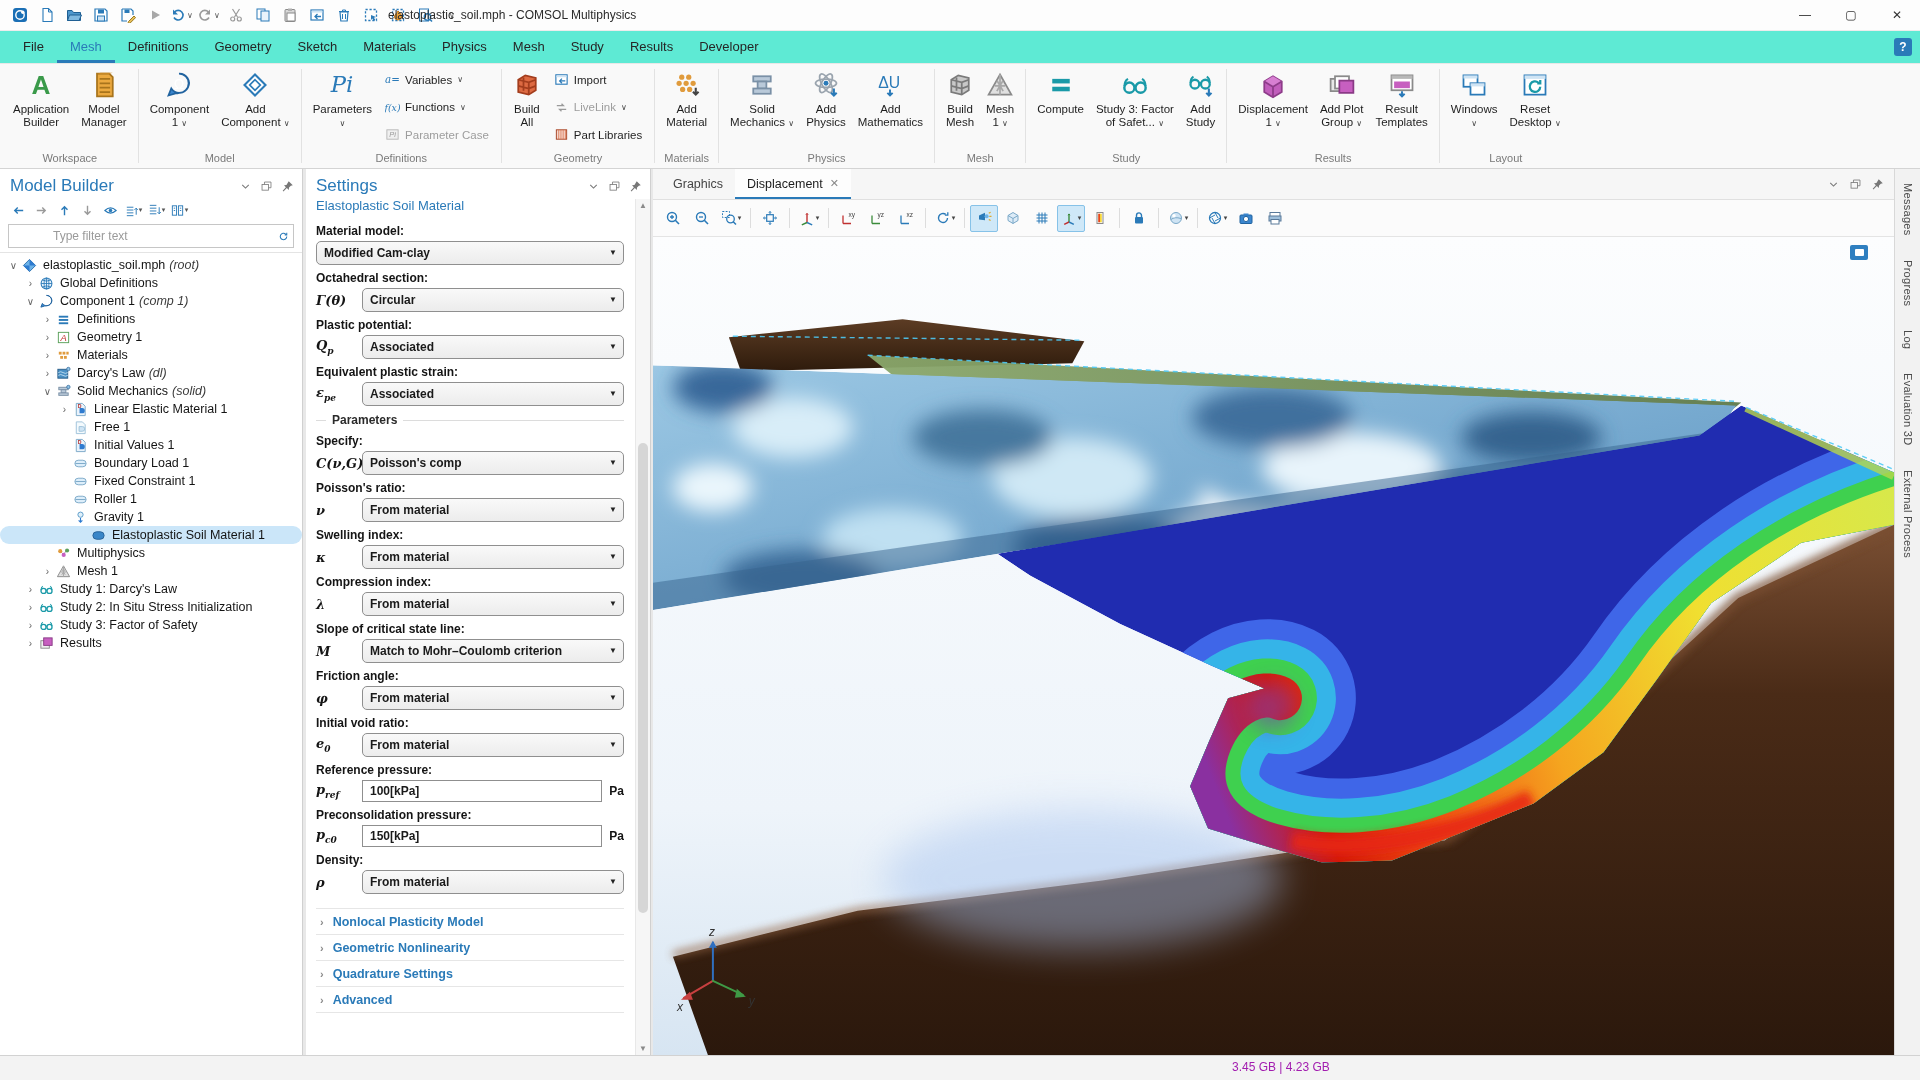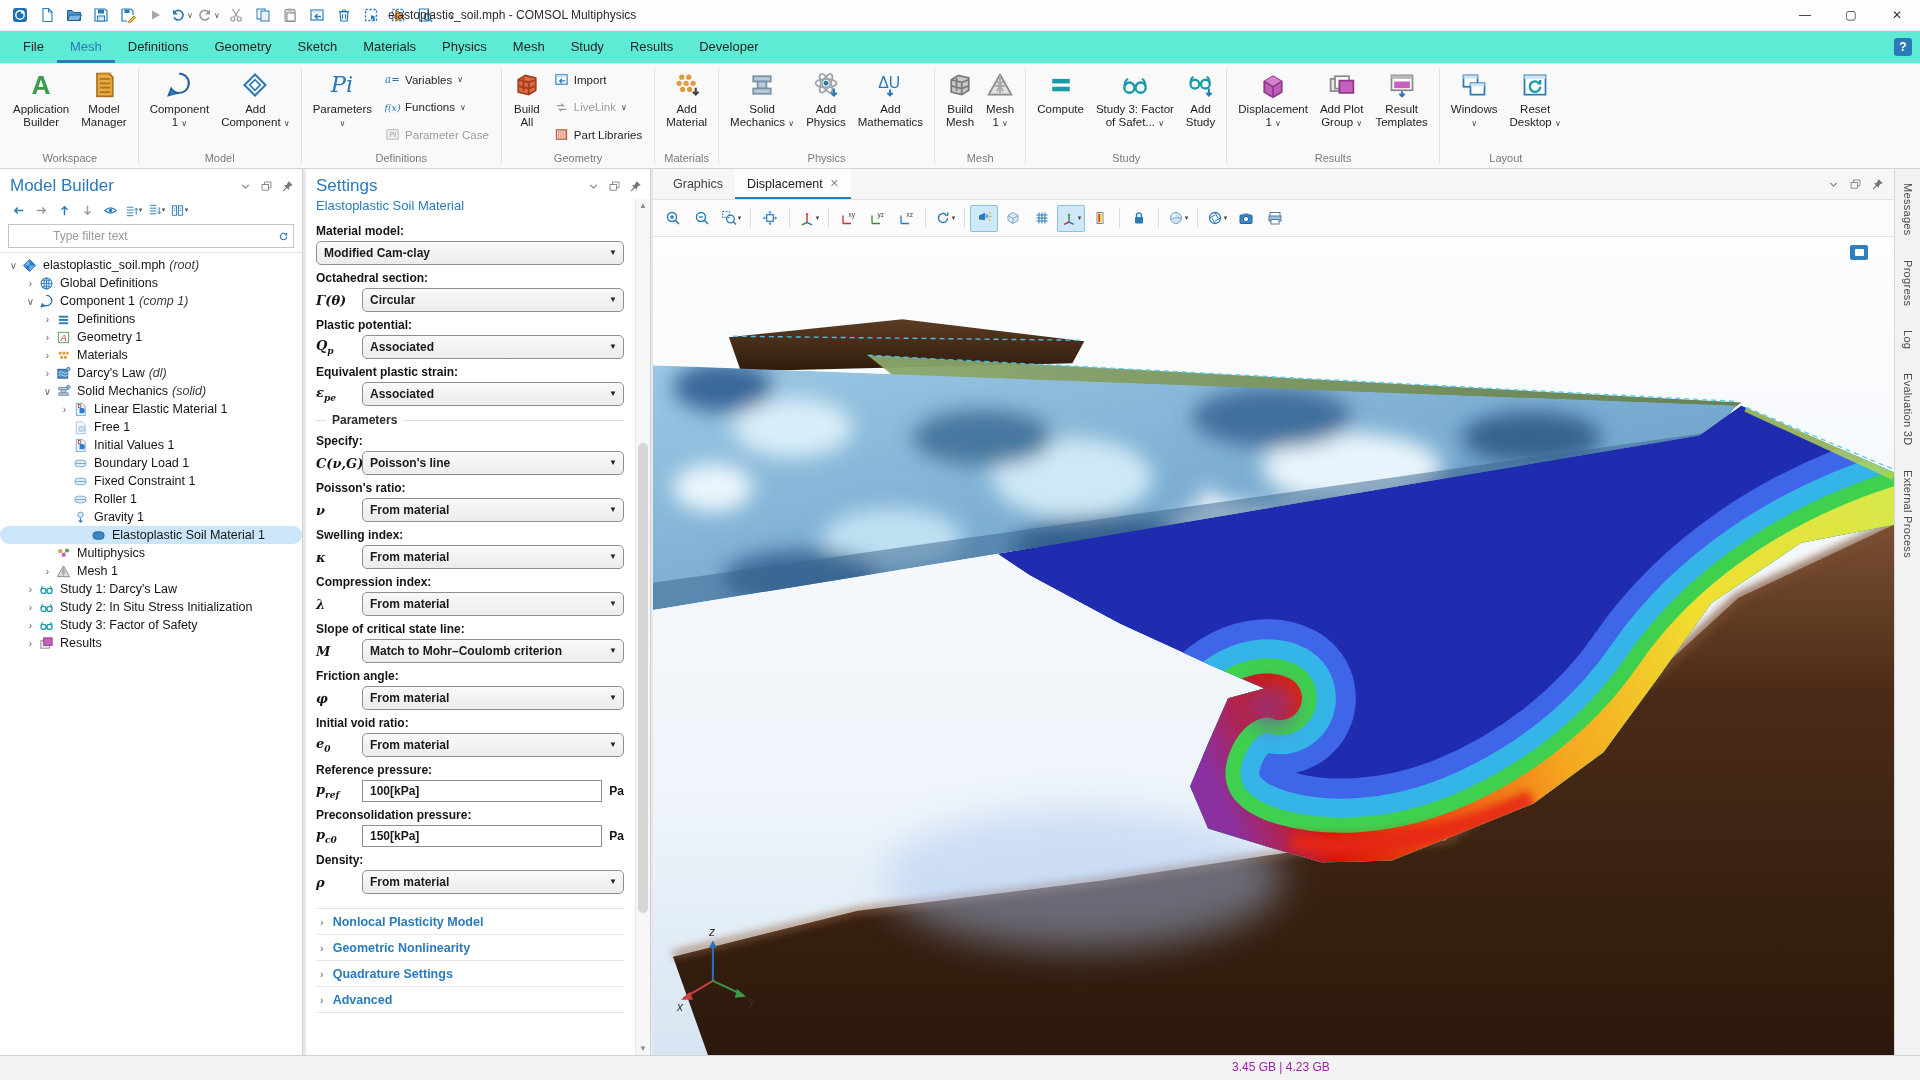--- a/index.html
+++ b/index.html
@@ -964,21 +964,21 @@
           </div>
           <div class="sgroup">
             <div class="ln l"></div>
             <span>Parameters</span>
             <div class="ln"></div>
           </div>
           <div class="slabel">Specify:</div>
           <div class="srow">
             <span class="ssym">C(ν,G)</span>
             <div class="sselect">
-              <span>Poisson's line</span>
+              <span>Poisson's comp</span>
               <span class="arr">▼</span>
             </div>
           </div>
           <div class="slabel">Poisson's ratio:</div>
           <div class="srow">
             <span class="ssym">ν</span>
             <div class="sselect">
               <span>From material</span>
               <span class="arr">▼</span>
             </div>

